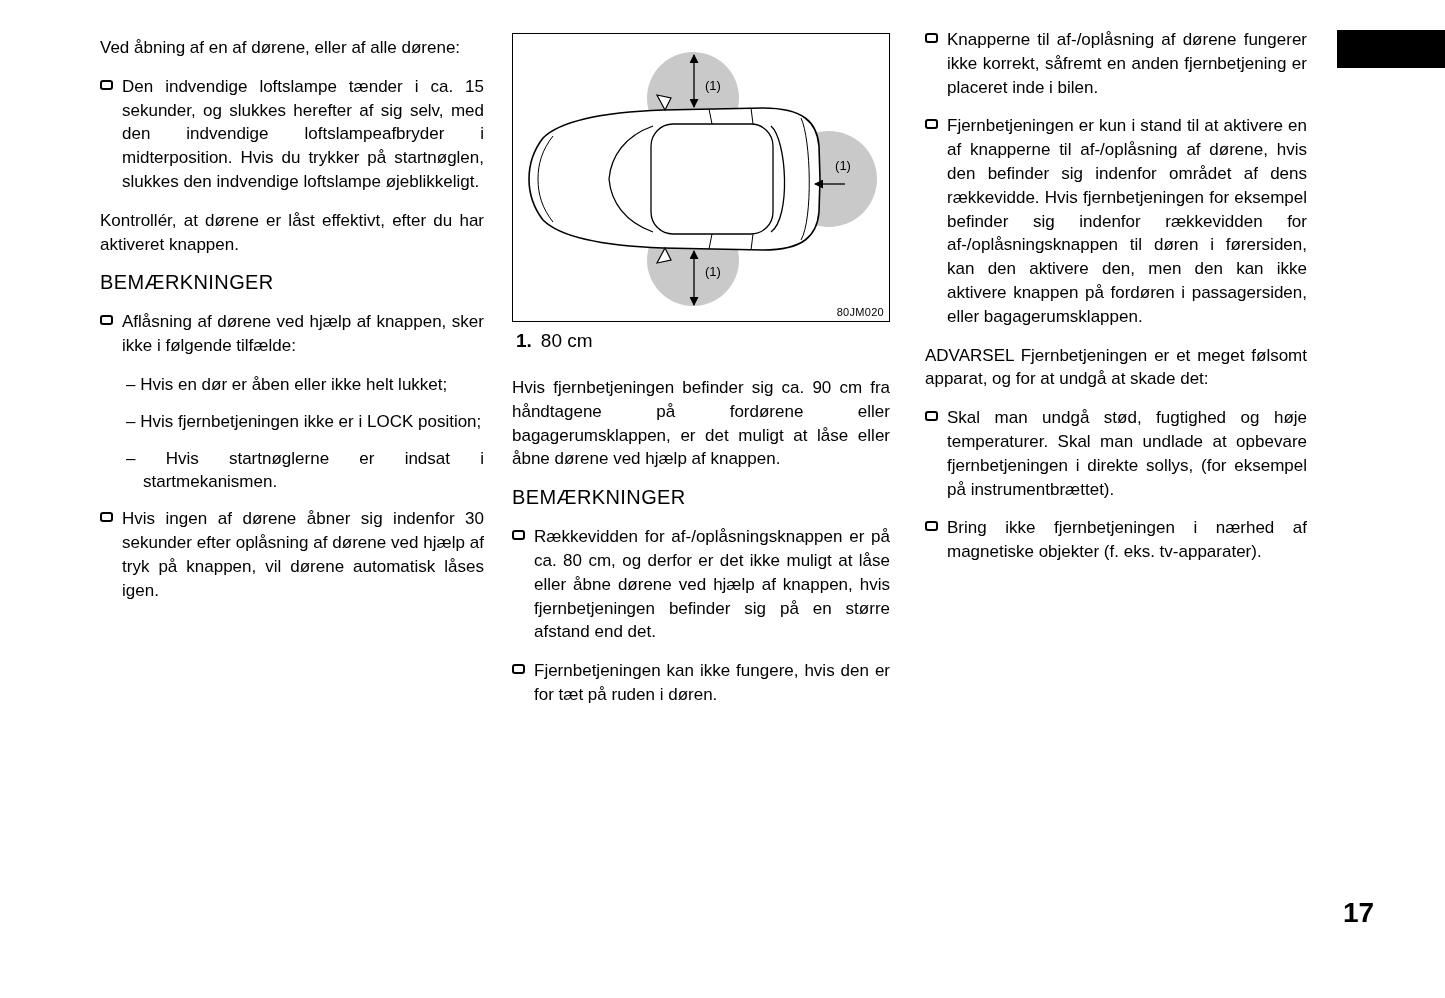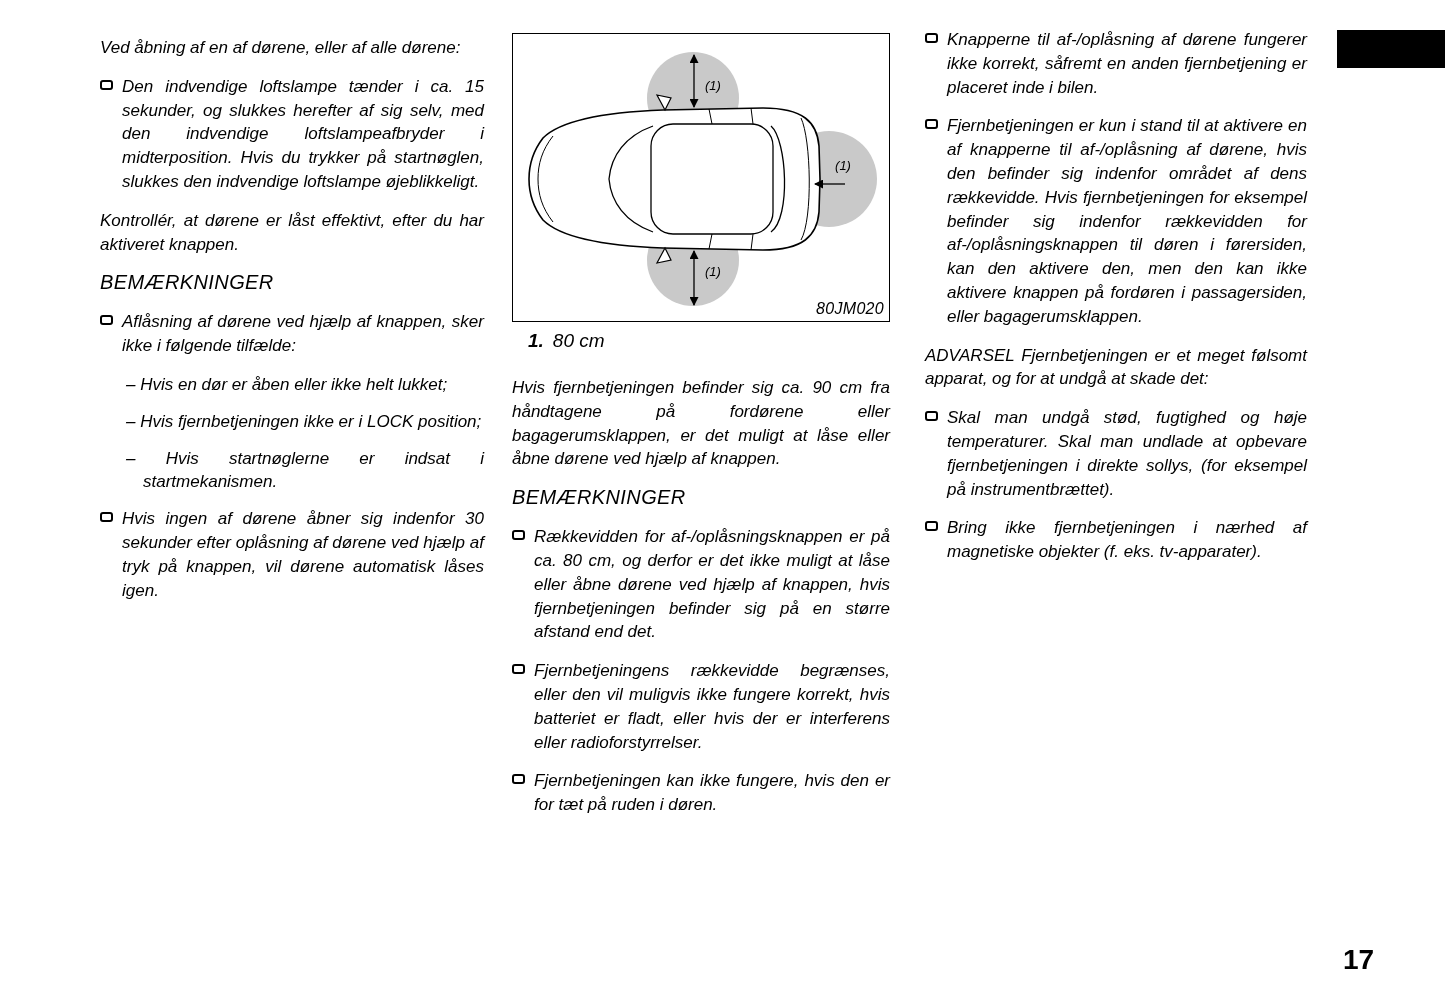--- a/index.html
+++ b/index.html
@@ -6,21 +6,21 @@
   html, body { margin: 0; padding: 0; background: #e8e8e8; }
   .page {
     position: relative;
     width: 1445px;
     height: 998px;
     background: #ffffff;
     overflow: hidden;
     font-family: "Liberation Sans", sans-serif;
     color: #000;
   }
-  .col { position: absolute; font-style: italic; }
+  .col { position: absolute; }
   .col-left  { left: 100px; top: 36px; width: 384px; }
   .col-mid   { left: 512px; top: 33px; width: 378px; }
   .col-right { left: 925px; top: 28px; width: 382px; }
 
   .para {
     margin: 0 0 15px;
     font-size: 17px;
     line-height: 1.4;
     text-align: justify;
   }
@@ -57,40 +57,40 @@
     margin: 0;
     width: 378px;
     height: 289px;
     border: 1px solid #000;
     background: #fff;
   }
   .figcode {
     position: absolute;
     right: 5px;
     bottom: 3px;
-    font-size: 16px;
+    font-size: 11px;
     letter-spacing: 0.3px;
   }
   .caption {
-    margin: 8px 16px 24px;
+    margin: 8px 4px 24px;
     font-size: 19px;
   }
   .capnum { font-weight: bold; margin-right: 9px; }
   .chapter-tab {
     position: absolute;
     left: 1337px;
     top: 30px;
     width: 108px;
     height: 38px;
     background: #000;
   }
   .page-number {
     position: absolute;
     left: 1343px;
-    top: 944px;
+    top: 897px;
     font-size: 28px;
     font-weight: bold;
   }
   svg text { font-family: "Liberation Sans", sans-serif; }
 </style>
 </head>
 <body>
 
 <div class="page">
 
@@ -177,24 +177,20 @@
 
     <p class="para">Hvis fjernbetjeningen befinder sig ca. 90 cm fra håndtagene på fordørene eller bagagerumsklappen, er det muligt at låse eller åbne dørene ved hjælp af knappen.</p>
 
     <p class="heading">BEMÆRKNINGER</p>
 
     <div class="bullet">
       <span class="sq"></span>
       <span class="btext">Rækkevidden for af-/oplåsningsknappen er på ca. 80 cm, og derfor er det ikke muligt at låse eller åbne dørene ved hjælp af knappen, hvis fjernbetjeningen befinder sig på en større afstand end det.</span>
     </div>
 
-    <div class="bullet">
-      <span class="sq"></span>
-      <span class="btext">Fjernbetjeningens rækkevidde begrænses, eller den vil muligvis ikke fungere korrekt, hvis batteriet er fladt, eller hvis der er interferens eller radioforstyrrelser.</span>
-    </div>
 
     <div class="bullet">
       <span class="sq"></span>
       <span class="btext">Fjernbetjeningen kan ikke fungere, hvis den er for tæt på ruden i døren.</span>
     </div>
   </div>
 
   <div class="col col-right">
     <div class="bullet">
       <span class="sq"></span>

